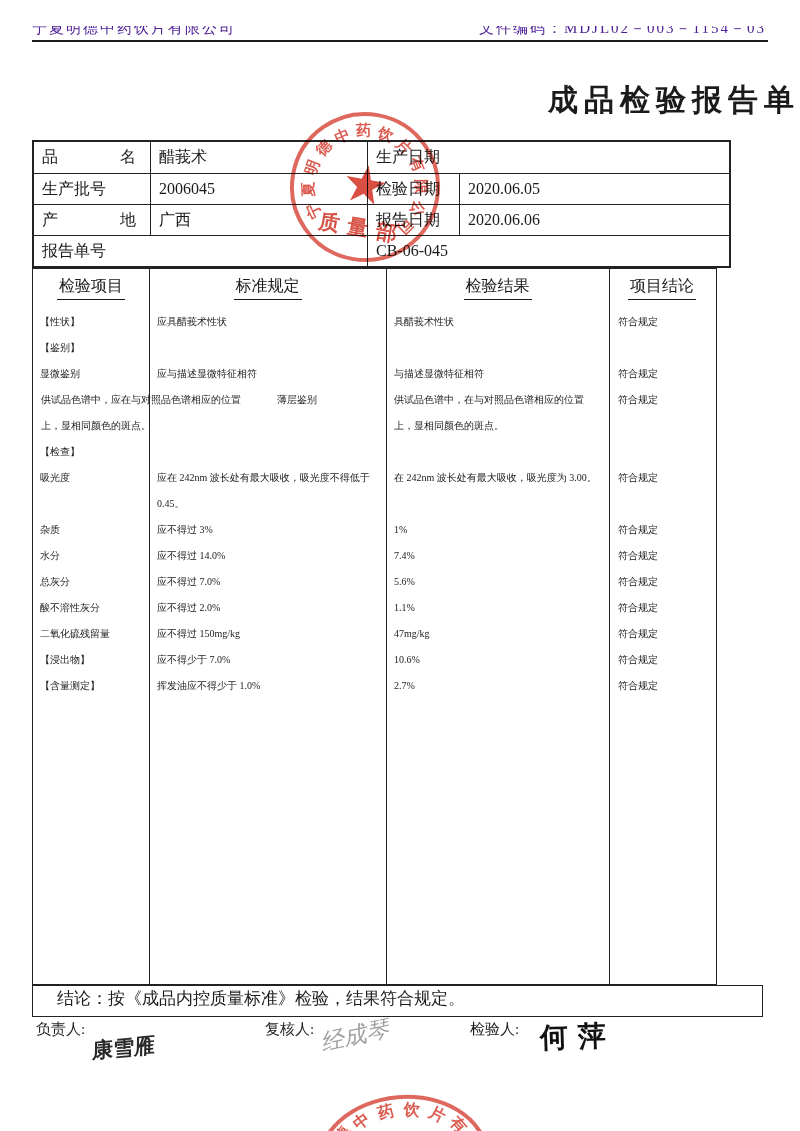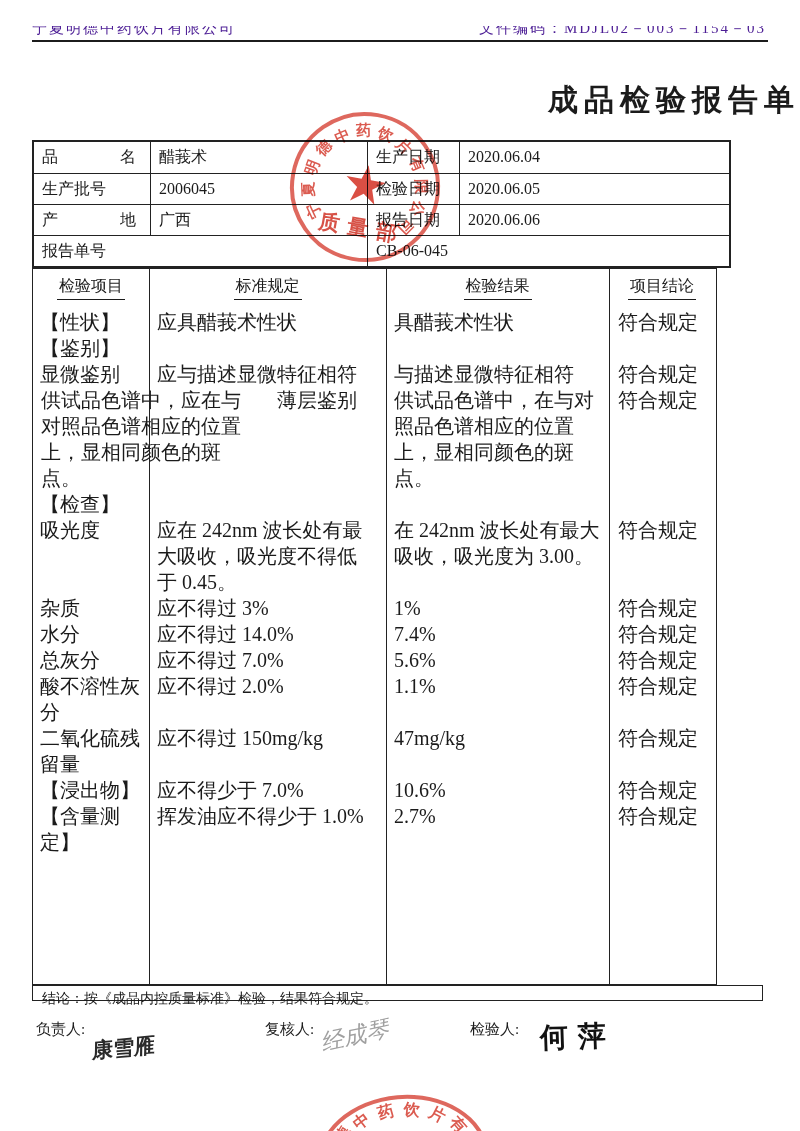--- a/index.html
+++ b/index.html
@@ -33,32 +33,32 @@
 
   
   .maintbl{position:absolute;left:32px;top:268px;width:685px;height:717px;
            border:1.5px solid #222;box-sizing:border-box;}
   .vline{position:absolute;top:0;bottom:0;width:1px;background:#222;}
   .vl1{left:116px;}.vl2{left:353px;}.vl3{left:576px;}
   .thead{display:flex;margin-top:7px;font-size:16px;}
   .th{text-align:center;}
   .th span{display:inline-block;border-bottom:1px solid #1b1b1b;padding:0 2px 2px 2px;}
   .th1{width:116px;}.th2{width:237px;}.th3{width:223px;}.th4{width:106px;}
-  .tbody{margin-top:9px;font-size:20px;line-height:26px;}
+  .tbody{margin-top:9px;font-size:10px;line-height:26px;}
   .t-row{display:flex;}
   .tc{box-sizing:border-box;}
   .tc-item{width:116px;padding-left:7px;padding-right:4px;}
   .tc-std{width:237px;padding-left:8px;padding-right:11px;}
   .tc-res{width:223px;padding-left:8px;padding-right:7px;}
   .tc-con{width:106px;padding-left:9px;}
 
   
-  .conclusion{position:absolute;left:32px;top:985px;width:731px;height:16px;
-              border:1.5px solid #222;box-sizing:border-box;font-size:14px;
-              line-height:25px;padding-left:9px;}
+  .conclusion{position:absolute;left:32px;top:985px;width:731px;height:32px;
+              border:1.5px solid #222;box-sizing:border-box;font-size:17px;
+              line-height:25px;padding-left:24px;}
 
   
   .signs{position:absolute;left:32px;top:1018px;width:736px;height:60px;}
   .sig-label{position:absolute;font-size:15px;top:2px;}
   .hand{position:absolute;white-space:nowrap;}
   .hand-responsible{left:60px;top:16px;font-size:21px;font-weight:600;color:#2a2a2a;
                     transform:rotate(-5deg) skewX(-6deg);}
   .hand-reviewer{left:290px;top:2px;font-size:23px;color:#a0a0a0;
                  transform:rotate(-12deg) skewX(-14deg);}
   .hand-inspector{left:508px;top:0px;font-size:28px;font-weight:bold;letter-spacing:10px;color:#111;
@@ -92,21 +92,20 @@
   </div>
   <div class="hdr-rule"></div>
 
   <div class="title">成品检验报告单</div>
 
   <div class="info">
     <div class="i-row">
       <div class="i-cell w-label spread">品名</div>
       <div class="i-cell w-value">醋莪术</div>
       <div class="i-cell w-dlabel">生产日期</div>
-      <div class="i-cell w-dvalue">2020.06.04</div>
     </div>
     <div class="i-row">
       <div class="i-cell w-label">生产批号</div>
       <div class="i-cell w-value">2006045</div>
       <div class="i-cell w-dlabel">检验日期</div>
       <div class="i-cell w-dvalue">2020.06.05</div>
     </div>
     <div class="i-row">
       <div class="i-cell w-label spread">产地</div>
       <div class="i-cell w-value">广西</div>

